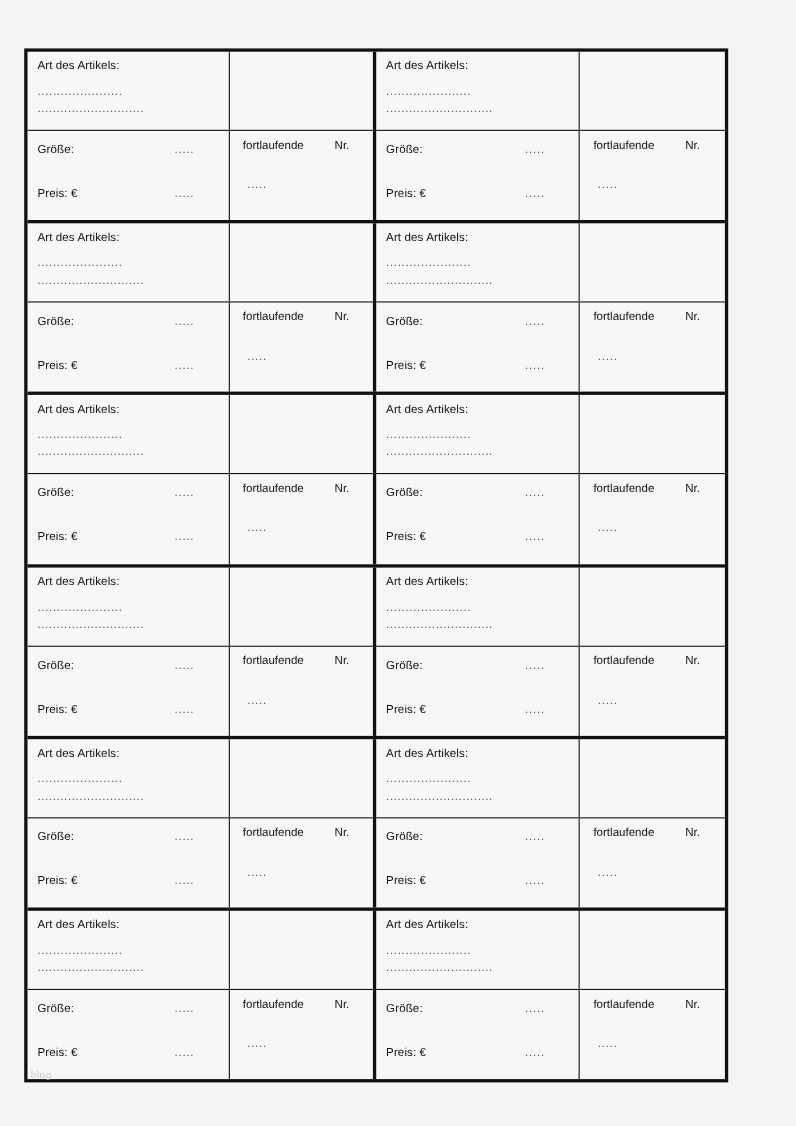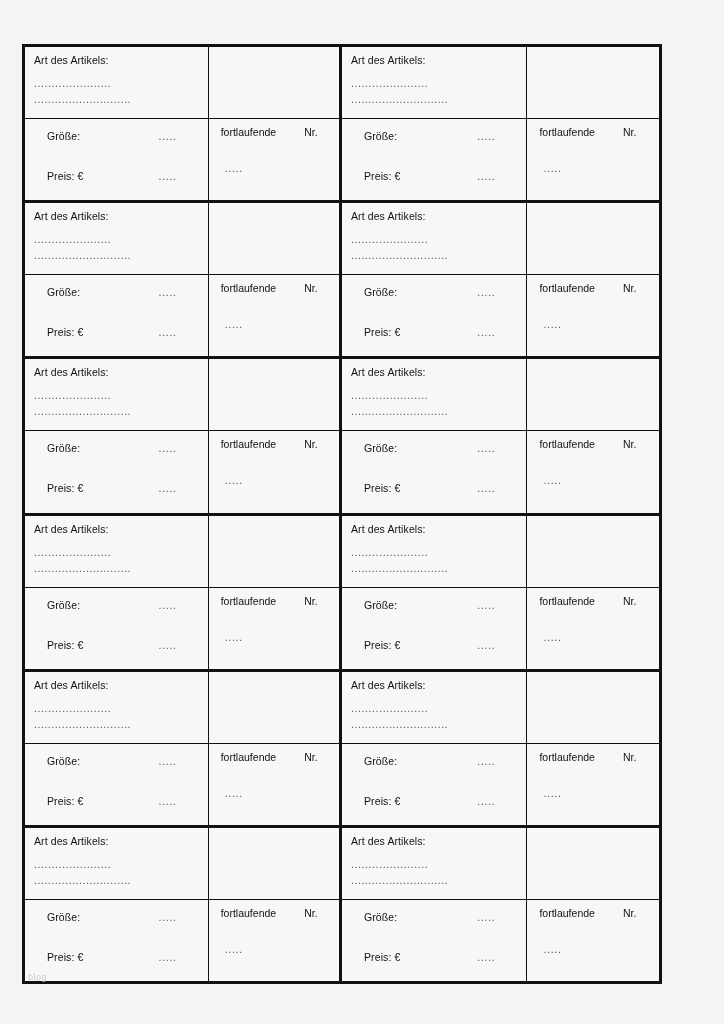--- a/index.html
+++ b/index.html
@@ -102,21 +102,20 @@
     line-height: 15px;
     letter-spacing: 0.6px;
     white-space: nowrap;
     overflow: hidden;
   }
   .dots.long { letter-spacing: 0.55px; }
 
   .row-line {
     display: flex;
     align-items: baseline;
-    margin-left: 13px;
   }
   .row-line .lbl { flex: 0 0 auto; }
   .row-line .val {
     margin-left: auto;
     margin-right: 22px;
     font-size: 10.5px;
     color: #555;
     letter-spacing: 0.7px;
   }
 

